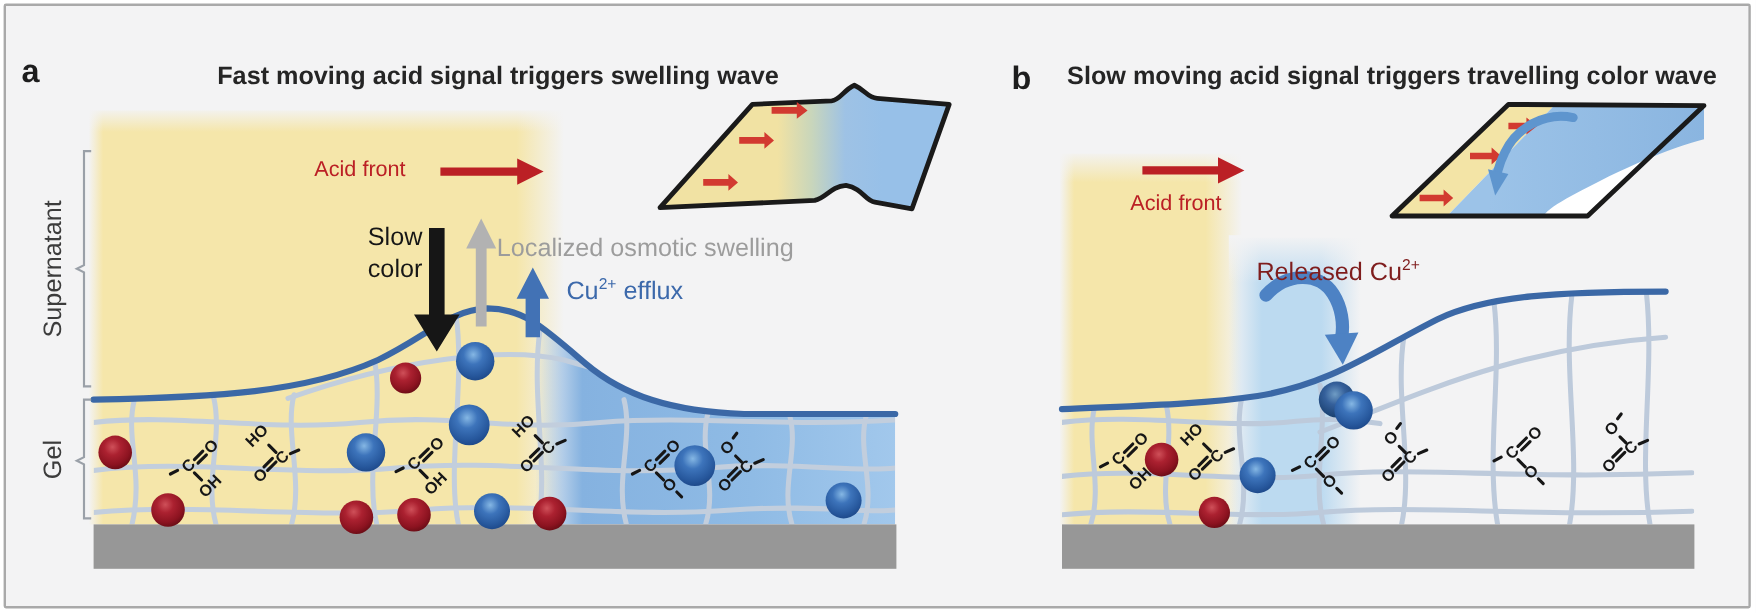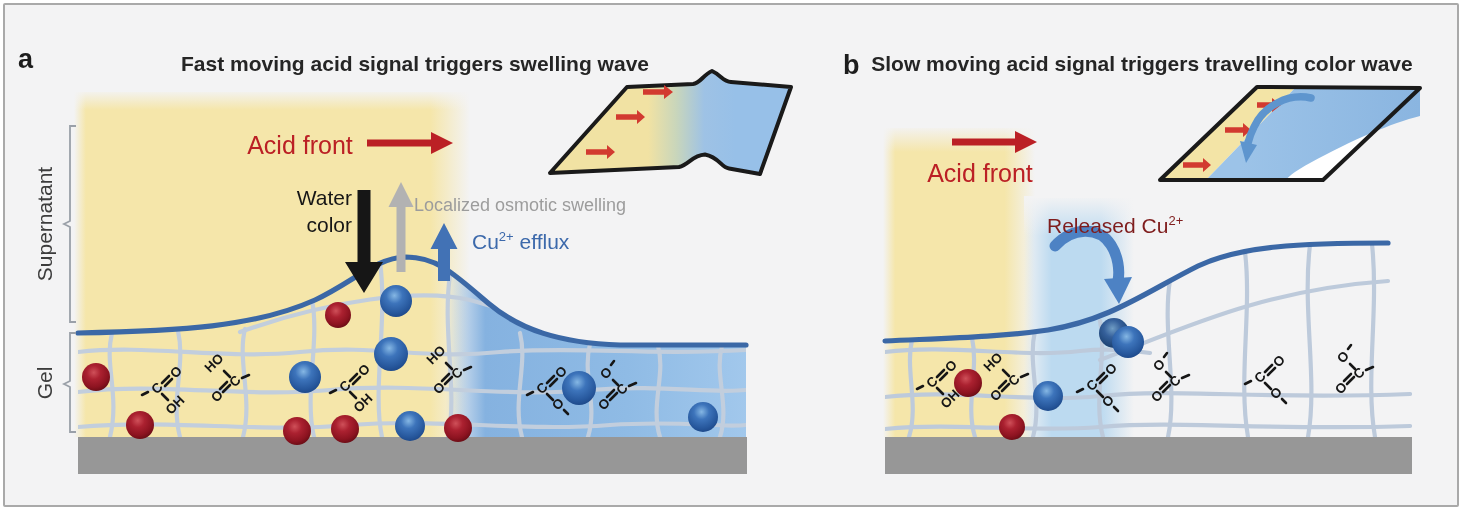--- a/index.html
+++ b/index.html
@@ -5,23 +5,23 @@
   html,body{margin:0;padding:0;background:#ffffff;}
   body{width:1463px;height:511px;position:relative;overflow:hidden;
        font-family:"Liberation Sans",sans-serif;}
   .frame{position:absolute;left:3px;top:3px;width:1452px;height:500px;
          border:2.5px solid #a9a9a9;background:#f3f3f4;border-radius:2px;}
   #art{position:absolute;left:0;top:0;}
   .txt{position:absolute;line-height:1.15;white-space:nowrap;}
   .panel-letter{font-size:27px;font-weight:bold;color:#1d1d1d;}
   .panel-title{font-size:21px;font-weight:bold;color:#252525;text-align:center;margin-top:24px;}
   .side-label{font-size:21px;color:#3c3c3c;transform:translate(-50%,-50%) rotate(-90deg);}
-  .lbl-red{font-size:25px;color:#bb2025;}
+  .lbl-red{font-size:18px;color:#bb2025;}
   .lbl-black{font-size:21px;color:#161616;text-align:right;line-height:1.3;}
-  .lbl-gray{font-size:18px;color:#9c9c9c;}
+  .lbl-gray{font-size:21px;color:#9c9c9c;}
   .lbl-blue{font-size:21px;color:#3c69ab;}
   sup{font-size:0.62em;}
   .chem-t{font-size:13.5px;font-weight:bold;fill:#161616;
           font-family:"Liberation Sans",sans-serif;}
 </style>
 </head>
 <body>
 
 <div class="frame"></div>
 
@@ -324,27 +324,27 @@
         <path d="M1311,98 C1288,93 1264,106 1254,127 C1251,133 1249,139 1248,143" fill="none" stroke="#5e95ce" stroke-width="7.5" stroke-linecap="round"></path>
         <polygon points="1240,141 1257,145 1246,163" fill="#5e95ce"></polygon>
       </g>
     </g>
   </g>
 </svg>
 
 <div class="txt panel-letter" style="left:18px;top:44px;">a</div>
 <div class="txt panel-title" style="left:130px;top:28px;width:570px;">Fast moving acid signal triggers swelling wave</div>
 <div class="txt panel-letter" style="left:843px;top:50px;">b</div>
-<div class="txt panel-title" style="left:867px;top:28px;width:550px;">Slow moving acid signal triggers travelling color wave</div>
+<div class="txt panel-title" style="left:885px;top:28px;width:550px;">Slow moving acid signal triggers travelling color wave</div>
 
 <div class="txt side-label" style="left:45px;top:224px;">Supernatant</div>
 <div class="txt side-label" style="left:45px;top:383px;">Gel</div>
 
 <div class="txt lbl-red" style="left:240px;top:131px;width:120px;text-align:center;">Acid front</div>
 <div class="txt lbl-black" style="left:260px;top:184px;width:92px;">
-  <div>Water</div>
+  <div>Slow</div>
   <div>color</div>
 </div>
 <div class="txt lbl-gray" style="left:414px;top:195px;">Localized osmotic swelling</div>
 <div class="txt lbl-blue" style="left:472px;top:230px;text-align:center;"><span>Cu</span><sup>2+</sup><span> efflux</span></div>
 
 <div class="txt lbl-red" style="left:920px;top:159px;width:120px;text-align:center;">Acid front</div>
 <div class="txt lbl-blue" style="left:1047px;top:214px;color:#7f1d1d;"><span>Released Cu</span><sup>2+</sup></div>
 
 </body></html>

